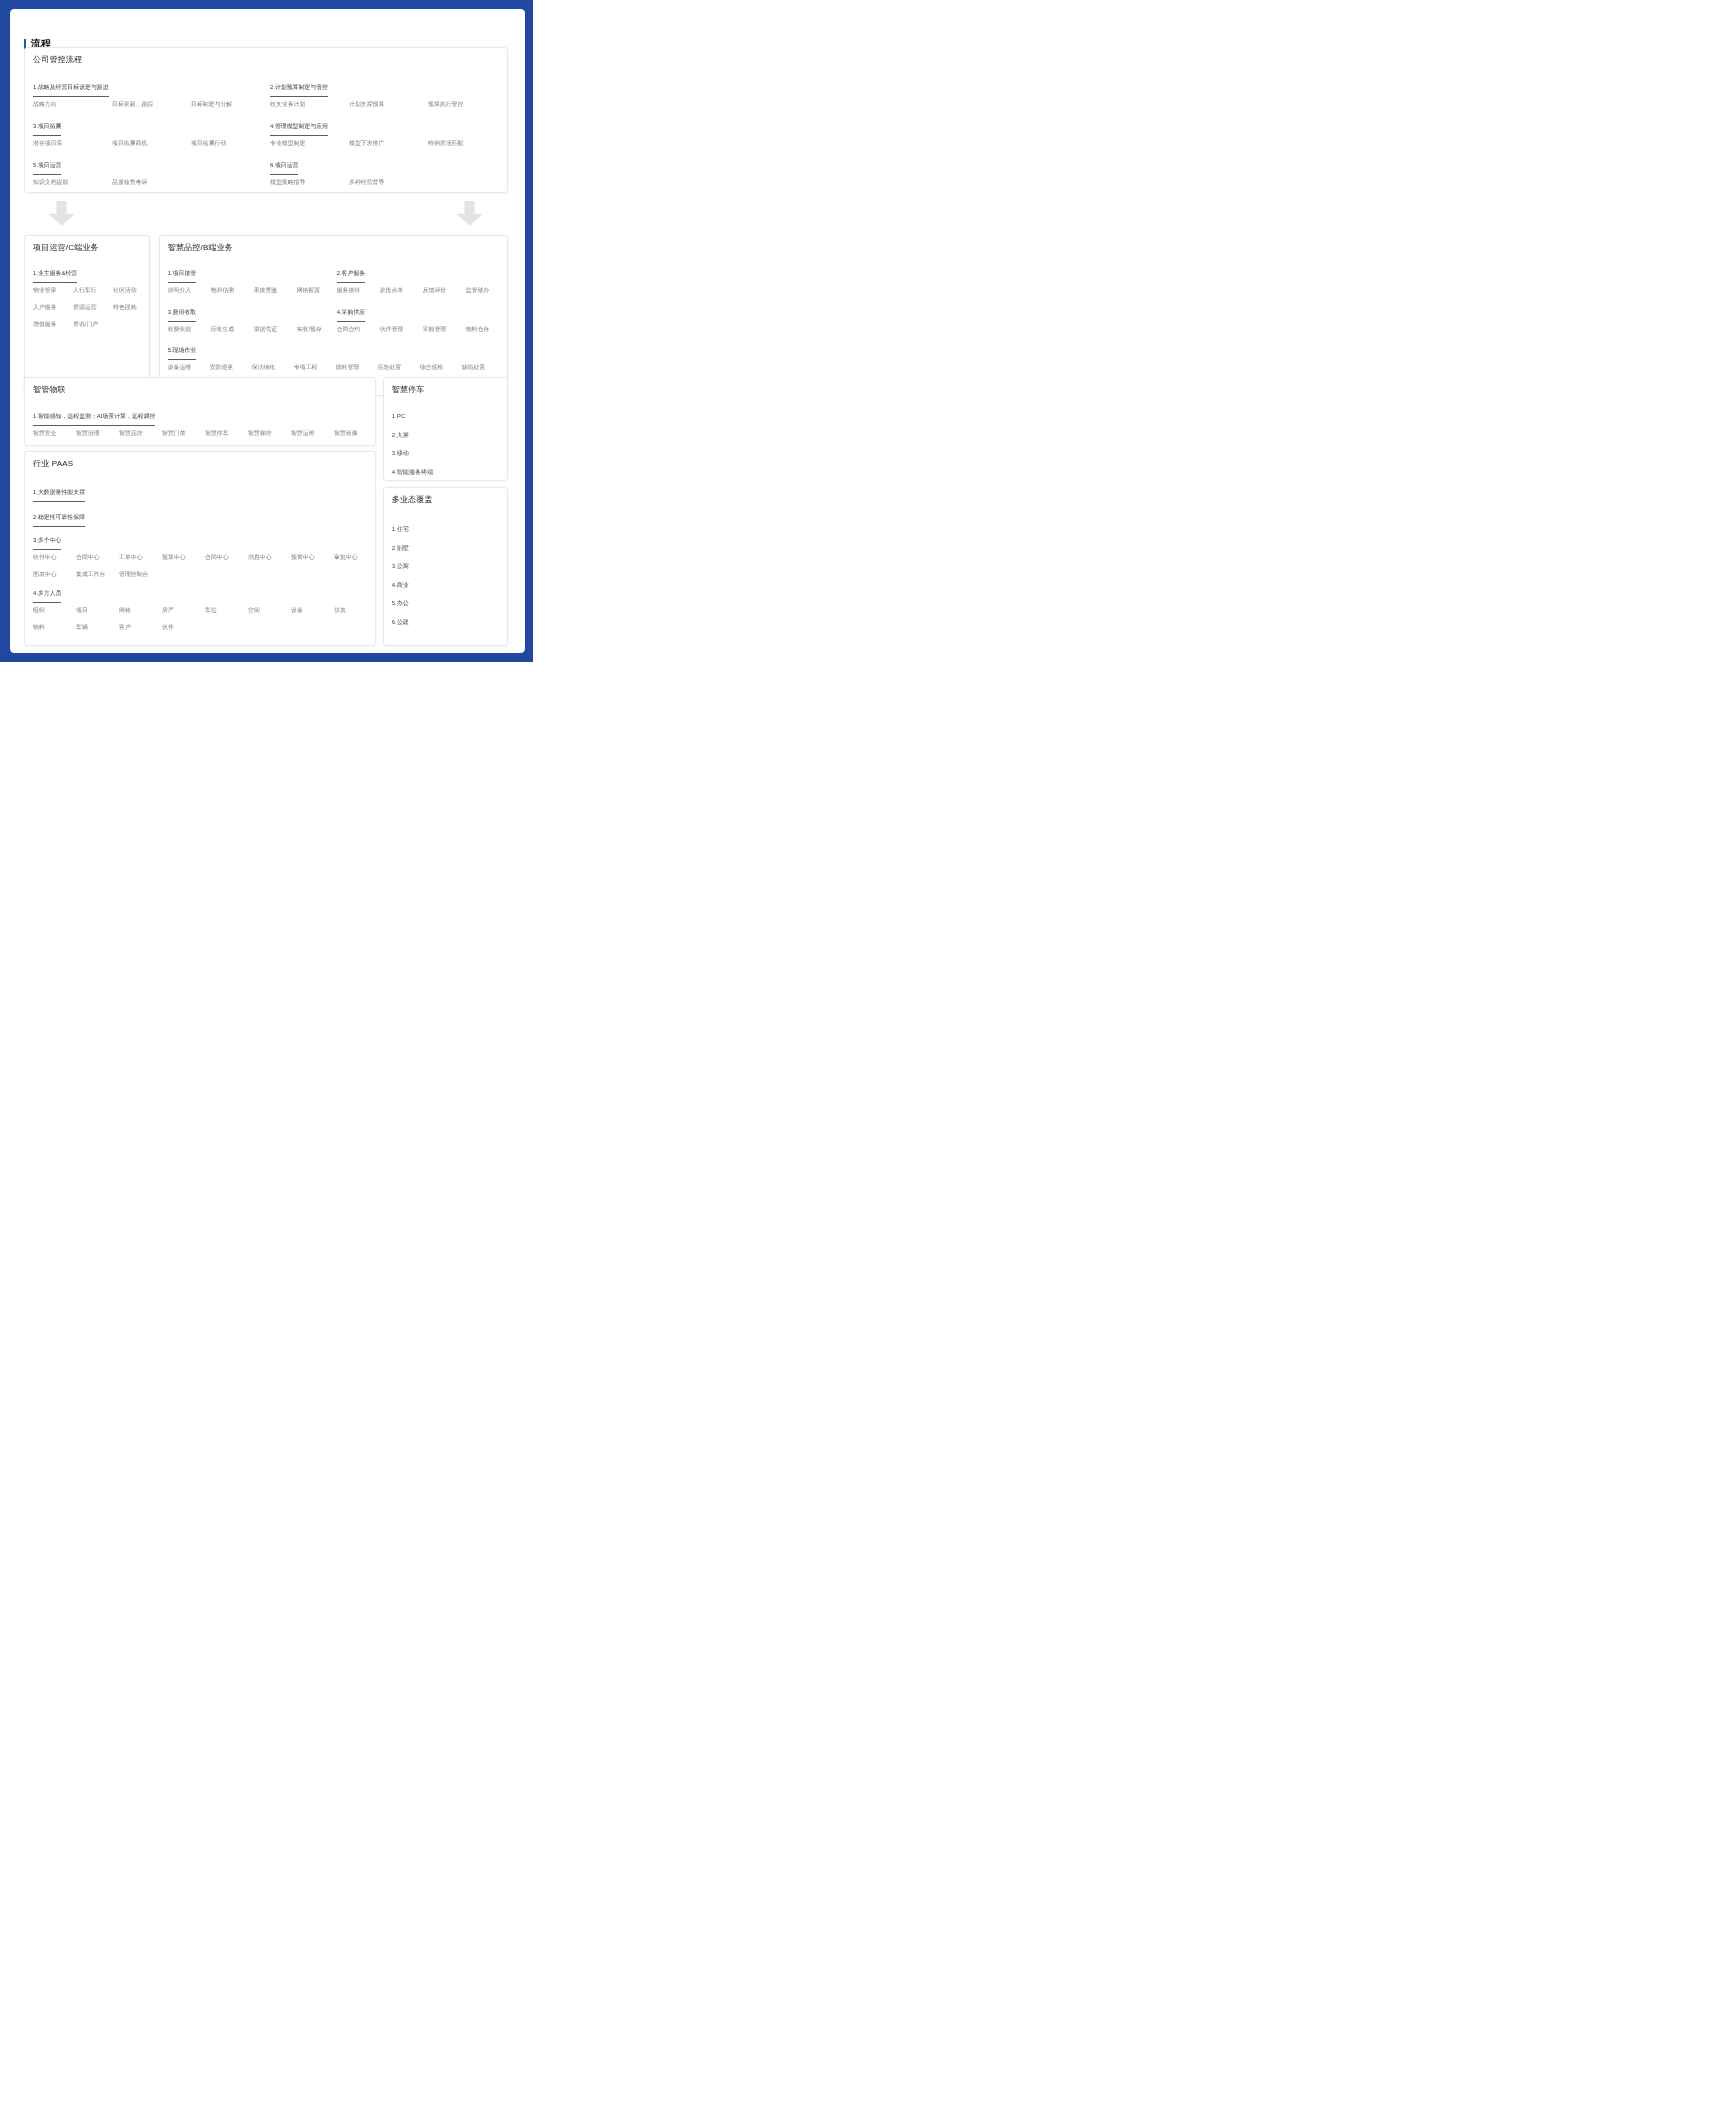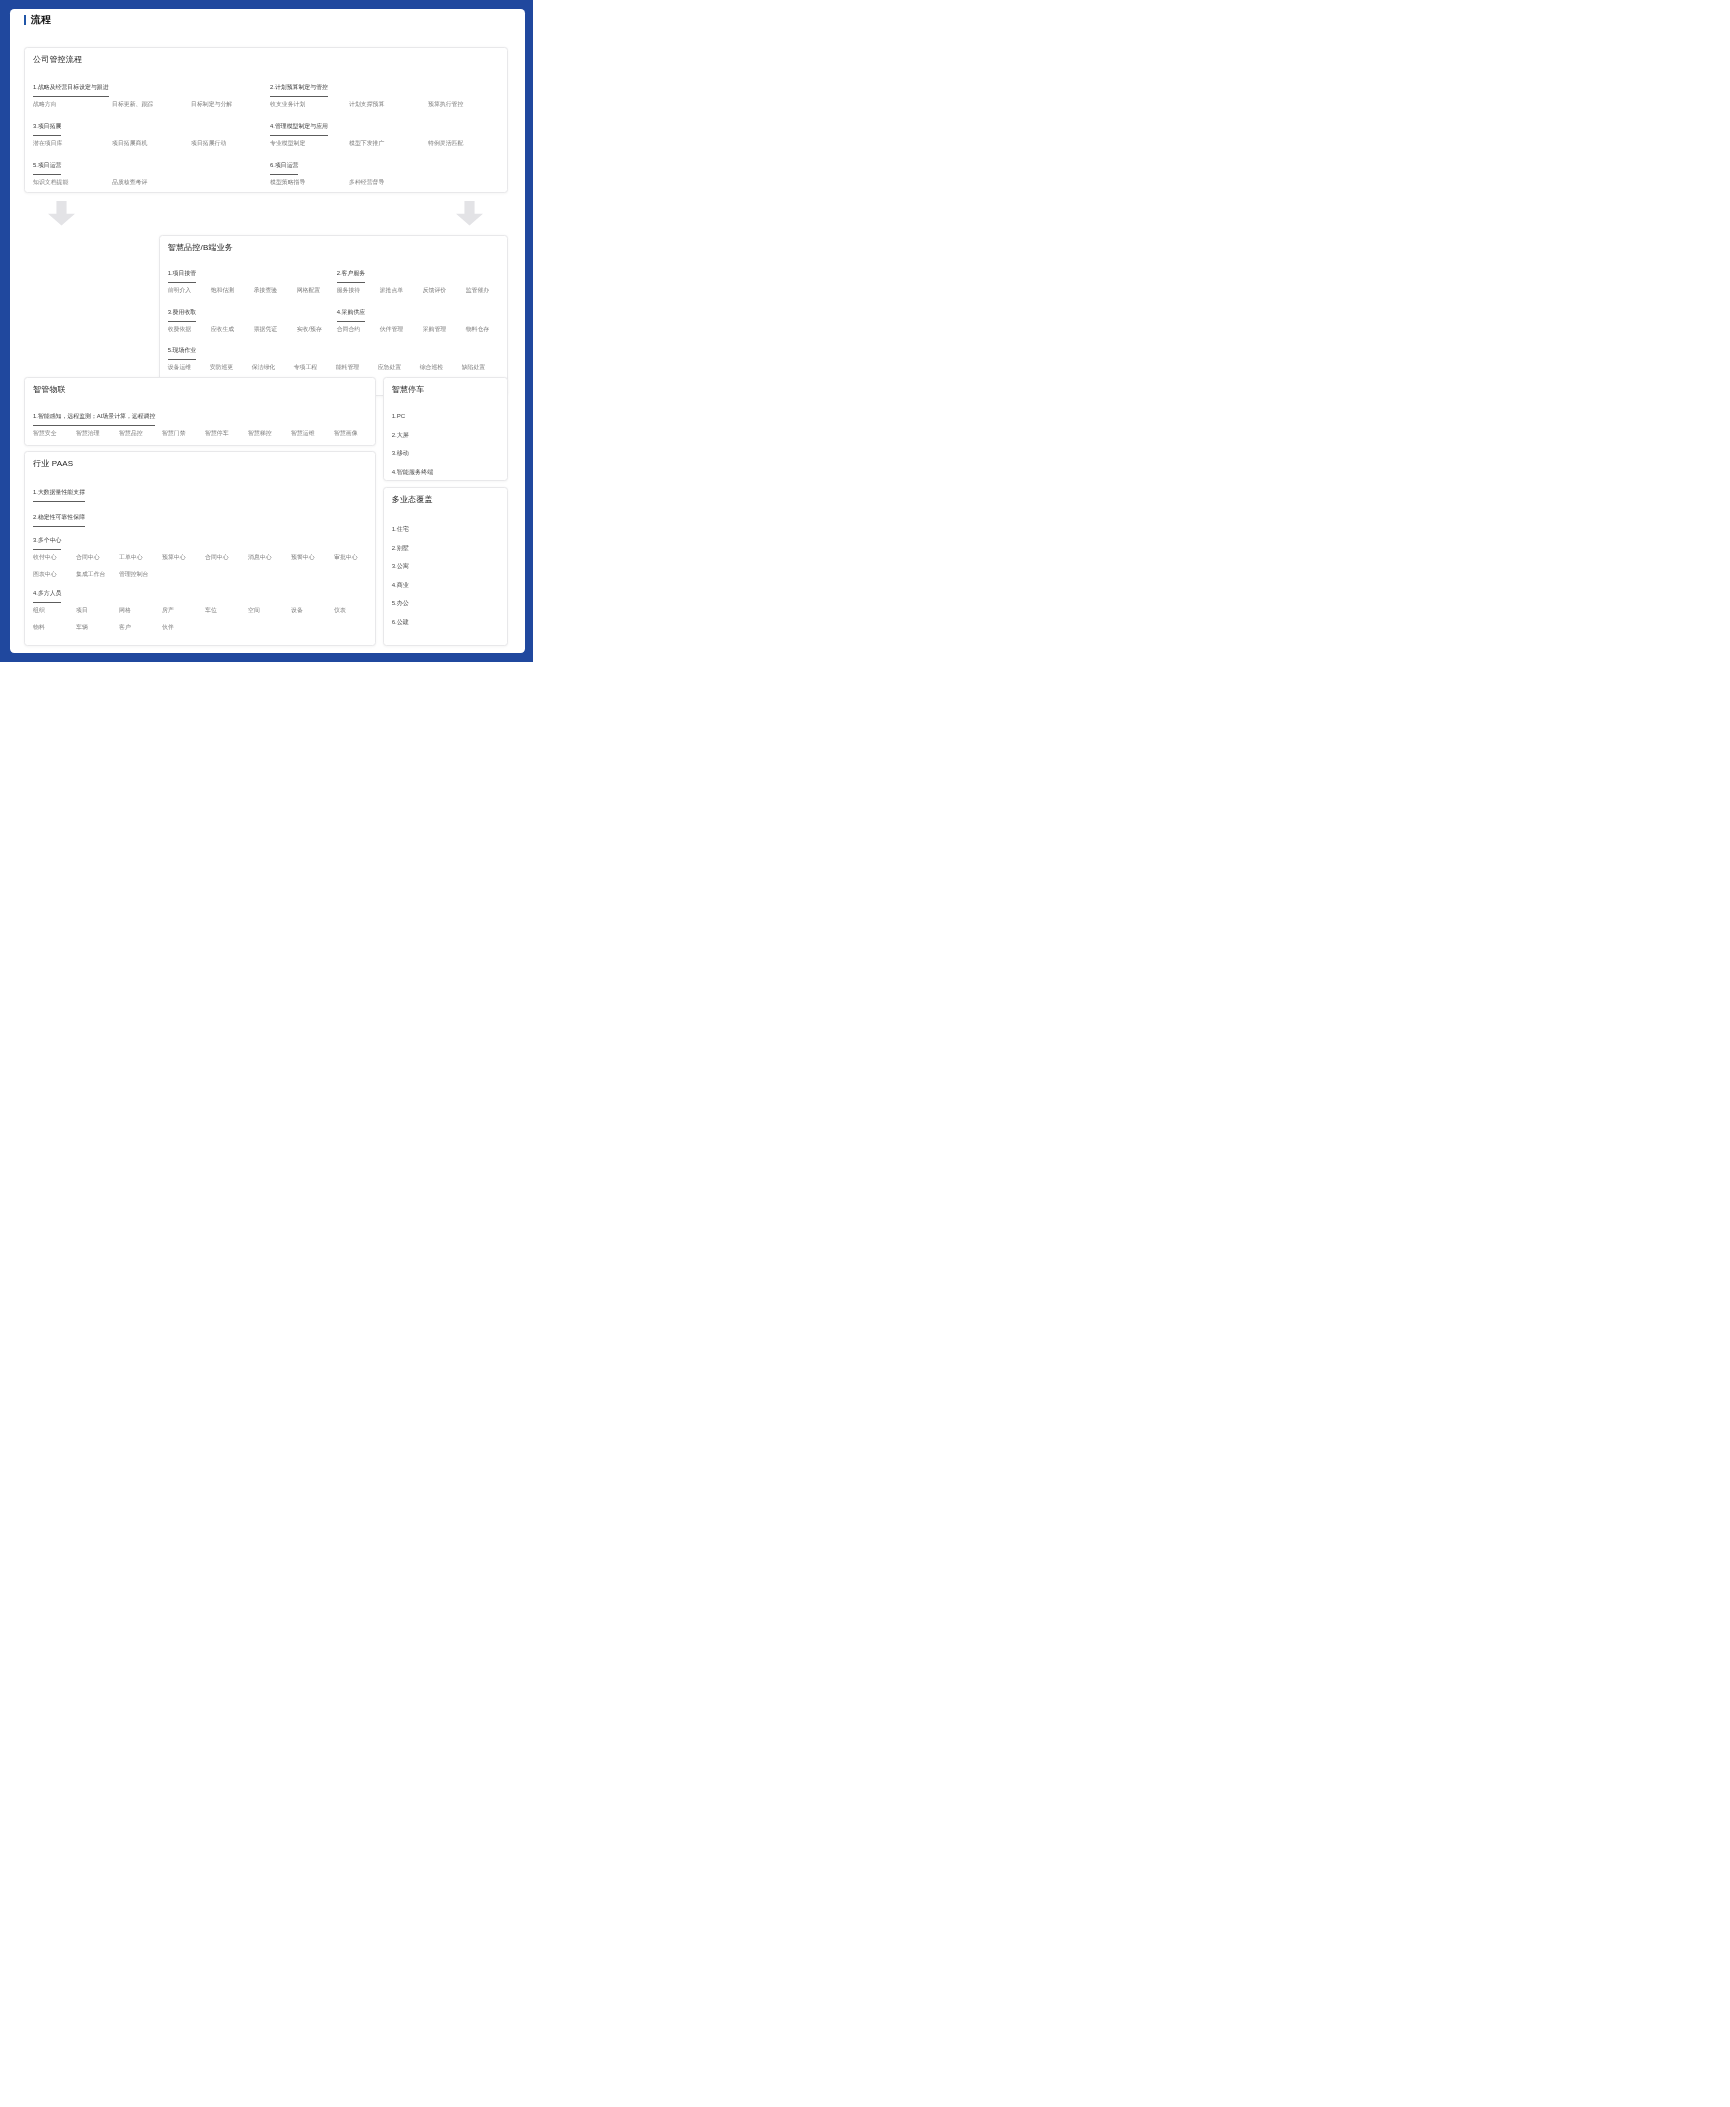--- a/index.html
+++ b/index.html
@@ -1,19 +1,19 @@
 <!DOCTYPE html>
 <html style="font-size:6.7px"><head>
 <meta charset="utf-8">
 <style>
   html,body{margin:0;padding:0;}
   body{font-family:"Liberation Sans","DejaVu Sans",sans-serif;}
   .stage{position:relative;width:533px;height:662px;background:#20489E;overflow:hidden;}
   .page{position:absolute;left:9.7px;top:9.3px;width:515px;height:644px;background:#ffffff;border-radius:4.2px;}
-  .page-header{position:absolute;left:14.3px;top:5px;height:11.8px;display:flex;align-items:center;}
+  .page-header{position:absolute;left:14.3px;top:29px;height:11.8px;display:flex;align-items:center;}
   .accent{display:inline-block;width:2.5px;height:10px;background:#2156A8;margin-right:4.2px;}
   .page-title-text{font-size:10px;font-weight:bold;color:#141414;letter-spacing:0.4px;}
   .card{position:absolute;background:#fff;border:0.4px solid #e8e8ea;border-radius:3.4px;box-shadow:0 0.8px 2.5px rgba(0,0,0,0.04);box-sizing:border-box;}
   .card-title{position:absolute;left:8px;top:5.9px;margin:0;font-size:8px;font-weight:normal;color:#1a1a1a;letter-spacing:0.2px;}
   .section{position:absolute;}
   .sec-h{font-size:5.9px;color:#383838;line-height:8.4px;white-space:nowrap;}
   .sec-h .u{display:inline-block;border-bottom:0.8px solid #5c5c5c;padding-bottom:3.8px;}
   .items{display:grid;margin-top:3.8px;row-gap:8.4px;}
   .item{font-size:5.9px;color:#7b7b7b;line-height:8.4px;white-space:nowrap;}
   .g3w{grid-template-columns:repeat(3,79px);}      
@@ -85,20 +85,36 @@
       </div>
     </section>
 
     <svg class="arrow" style="left:38px;top:192px;" viewBox="0 0 64 58">
       <path d="M20 0 h24 v30 h20 L32 58 L0 30 h20 Z" fill="#e3e3e6"></path>
     </svg>
     <svg class="arrow" style="left:446px;top:192px;" viewBox="0 0 64 58">
       <path d="M20 0 h24 v30 h20 L32 58 L0 30 h20 Z" fill="#e3e3e6"></path>
     </svg>
 
+    <section class="card" style="left:14.3px;top:226px;width:126px;height:161px;">
+      <h2 class="card-title">项目运营/C端业务</h2>
+      <div class="section" style="left:8px;top:33px;">
+        <div class="sec-h"><span class="u">1.业主服务&amp;经营</span></div>
+        <div class="items g3n">
+            <span class="item">物业管家</span>
+            <span class="item">人行车行</span>
+            <span class="item">社区活动</span>
+            <span class="item">入户服务</span>
+            <span class="item">资源运营</span>
+            <span class="item">特色团购</span>
+            <span class="item">增值服务</span>
+            <span class="item">资讯/门户</span>
+          </div>
+      </div>
+    </section>
 
     <section class="card" style="left:149px;top:226px;width:349px;height:161px;">
       <h2 class="card-title">智慧品控/B端业务</h2>
       <div class="section" style="left:8px;top:33px;">
         <div class="sec-h"><span class="u">1.项目接管</span></div>
         <div class="items g4">
             <span class="item">前明介入</span>
             <span class="item">饱和估测</span>
             <span class="item">承接查验</span>
             <span class="item">网格配置</span>

